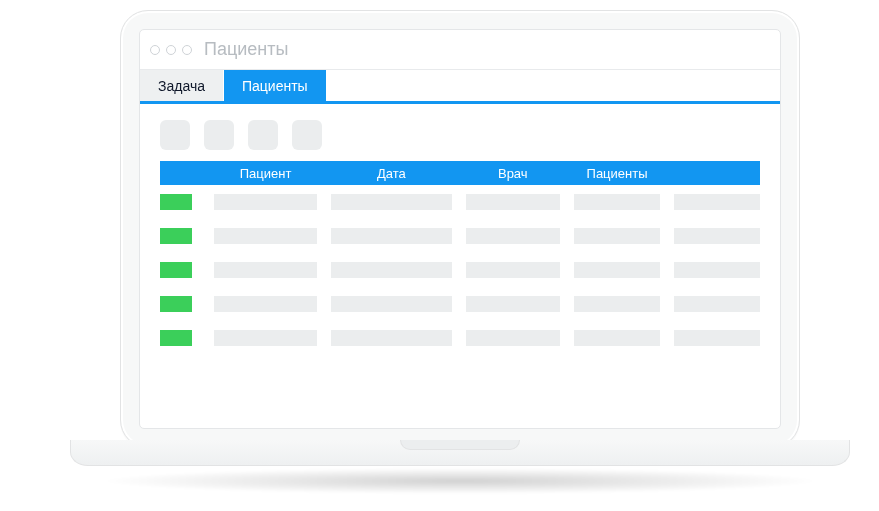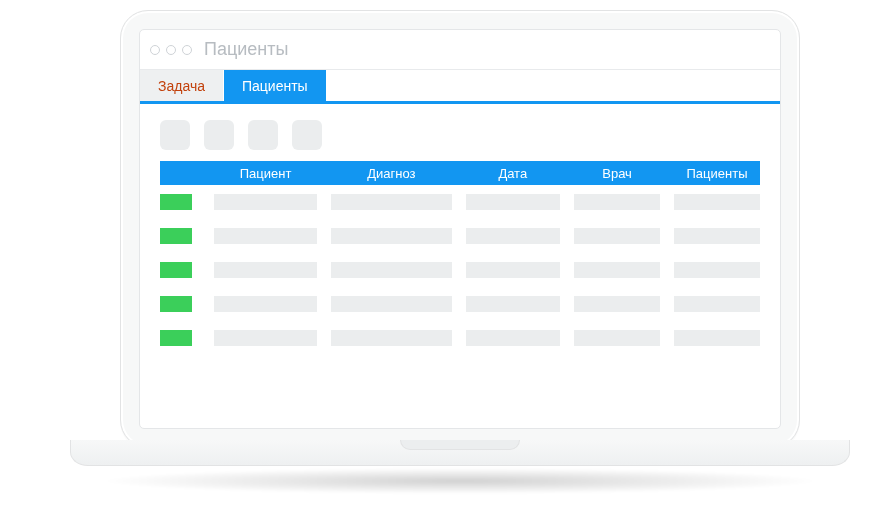--- a/index.html
+++ b/index.html
@@ -64,21 +64,21 @@
     display: flex;
     height: 34px;
     border-bottom: 3px solid #1296f1;
     background: #fff;
   }
   .tab {
     padding: 0 18px;
     display: flex;
     align-items: center;
     font-size: 14px;
-    color: #c2410c;
+    color: #0f172a;
     background: #eef0f1;
     border-right: 1px solid #fff;
     cursor: pointer;
   }
   .tab.active {
     background: #1296f1;
     color: #fff;
   }
 
   
@@ -186,21 +186,20 @@
         <div class="toolbtn"></div>
         <div class="toolbtn"></div>
         <div class="toolbtn"></div>
         <div class="toolbtn"></div>
       </div>
 
       <div class="table-wrap">
         <div class="thead">
           <div class="th"></div>
           <div class="th">Пациент</div>
-          <div class="th">Диагноз</div>
           <div class="th">Дата</div>
           <div class="th">Врач</div>
           <div class="th">Пациенты</div>
         </div>
 
         <div class="trow">
           <div class="status-chip"></div>
           <div class="cell-skel"></div>
           <div class="cell-skel"></div>
           <div class="cell-skel"></div>

